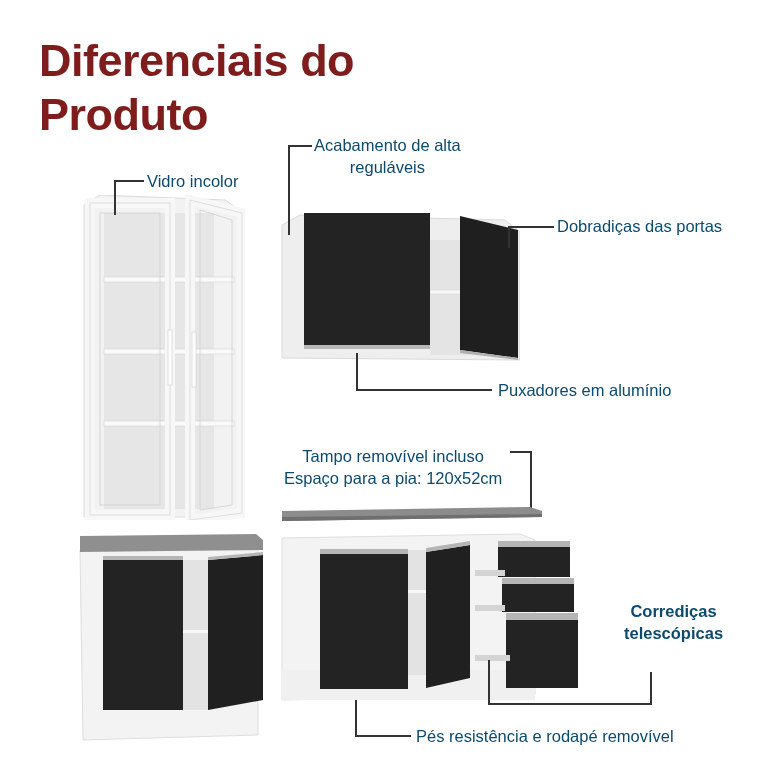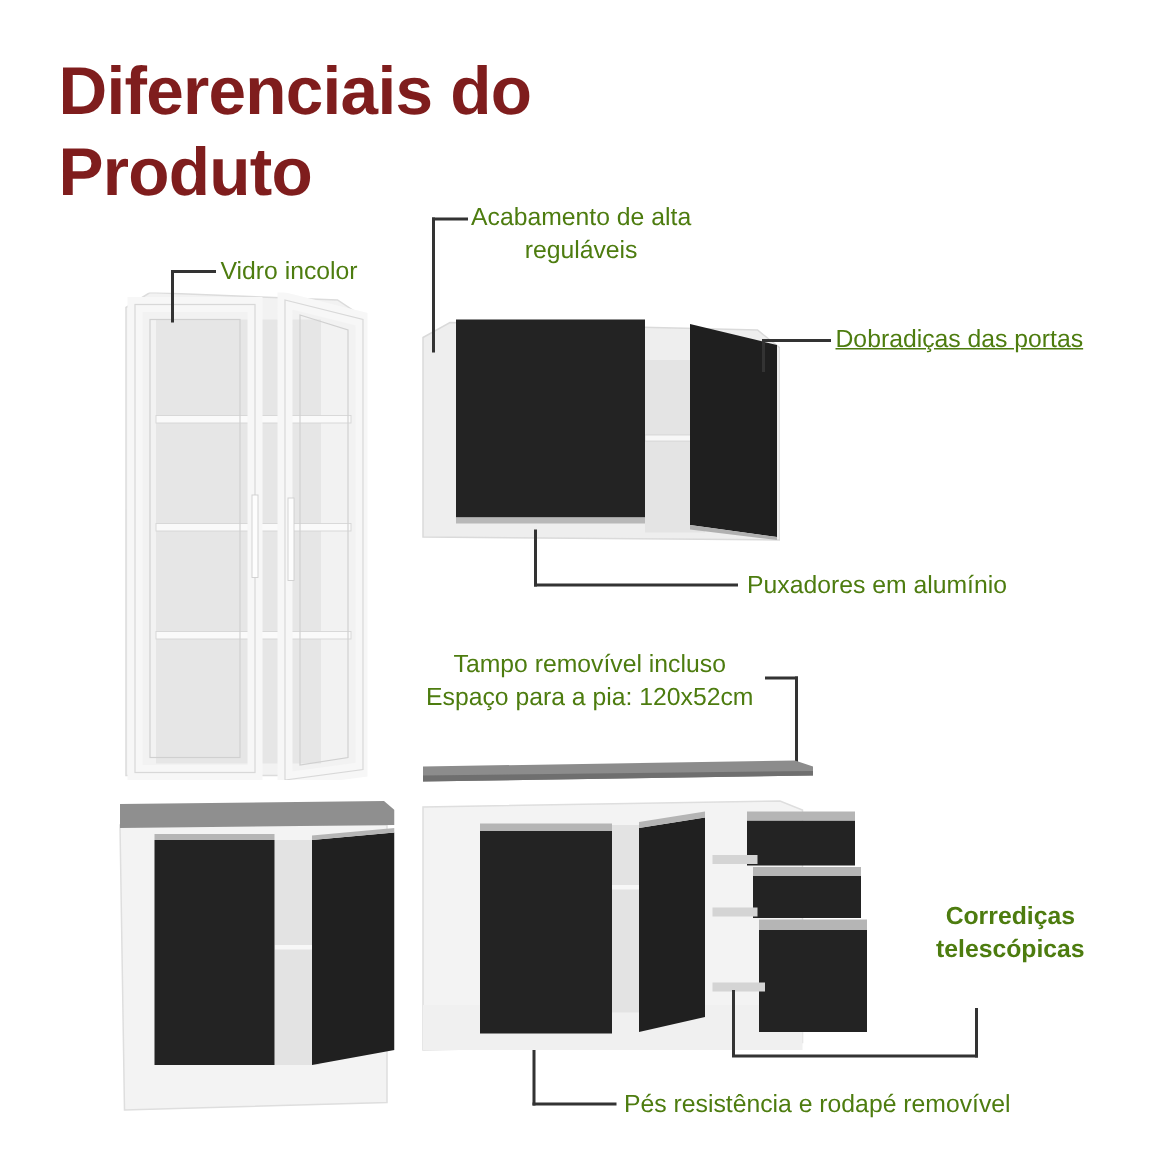--- a/index.html
+++ b/index.html
@@ -7,21 +7,21 @@
   body { position: relative; font-family: "Liberation Sans", "DejaVu Sans", sans-serif; color: #333333; }
 
   .title {
     position: absolute; left: 39px; top: 34px;
     font-size: 45px; font-weight: bold; line-height: 54px;
     color: #7f1d1d; letter-spacing: -0.5px;
   }
   .title span { display: block; }
 
   .label {
-    position: absolute; font-size: 16.5px; line-height: 22px; color: #4d7c0f; white-space: nowrap;
+    position: absolute; font-size: 16.5px; line-height: 22px; color: #0c4a6e; white-space: nowrap;
   }
   .label.center { text-align: center; }
   .label span { display: block; }
 
   .line { position: absolute; background: #333333; }
 
   .furniture { position: absolute; }
 </style>
 </head>
 <body>
@@ -75,31 +75,31 @@
 </div>
 <div class="line" style="left:288px; top:145px; width:2px; height:90px;"></div>
 <div class="line" style="left:288px; top:145px; width:24px; height:2px;"></div>
 <div class="label center" style="left:314px; top:134px;">
   <span>Acabamento de alta</span>
   <span>reguláveis</span>
 </div>
 
 <div class="line" style="left:508px; top:226px; width:2px; height:22px;"></div>
 <div class="line" style="left:508px; top:226px; width:46px; height:2px;"></div>
-<div class="label center" style="left:557px; top:215px;text-decoration:underline;">
+<div class="label center" style="left:557px; top:215px;">
   <span>Dobradiças das portas</span>
 </div>
 
 <div class="line" style="left:356px; top:353px; width:2px; height:38px;"></div>
 <div class="line" style="left:356px; top:389px; width:136px; height:2px;"></div>
 <div class="label" style="left:498px; top:379px;">
   <span>Puxadores em alumínio</span>
 </div>
 
-<div class="label center" style="left:284px; top:432px;">
+<div class="label center" style="left:284px; top:445px;">
   <span>Tampo removível incluso</span>
   <span>Espaço para a pia: 120x52cm</span>
 </div>
 <div class="line" style="left:510px; top:451px; width:22px; height:2px;"></div>
 <div class="line" style="left:530px; top:451px; width:2px; height:60px;"></div>
 <div class="furniture" style="left:280px; top:505px; width:262px; height:18px;">
   <svg width="262" height="18" viewBox="0 0 262 18">
     <polygon points="2,6 250,2 262,6 262,12 2,16" fill="#8c8c8c"></polygon>
     <polygon points="2,12 262,9 262,12 2,16" fill="#6f6f6f"></polygon>
   </svg>

